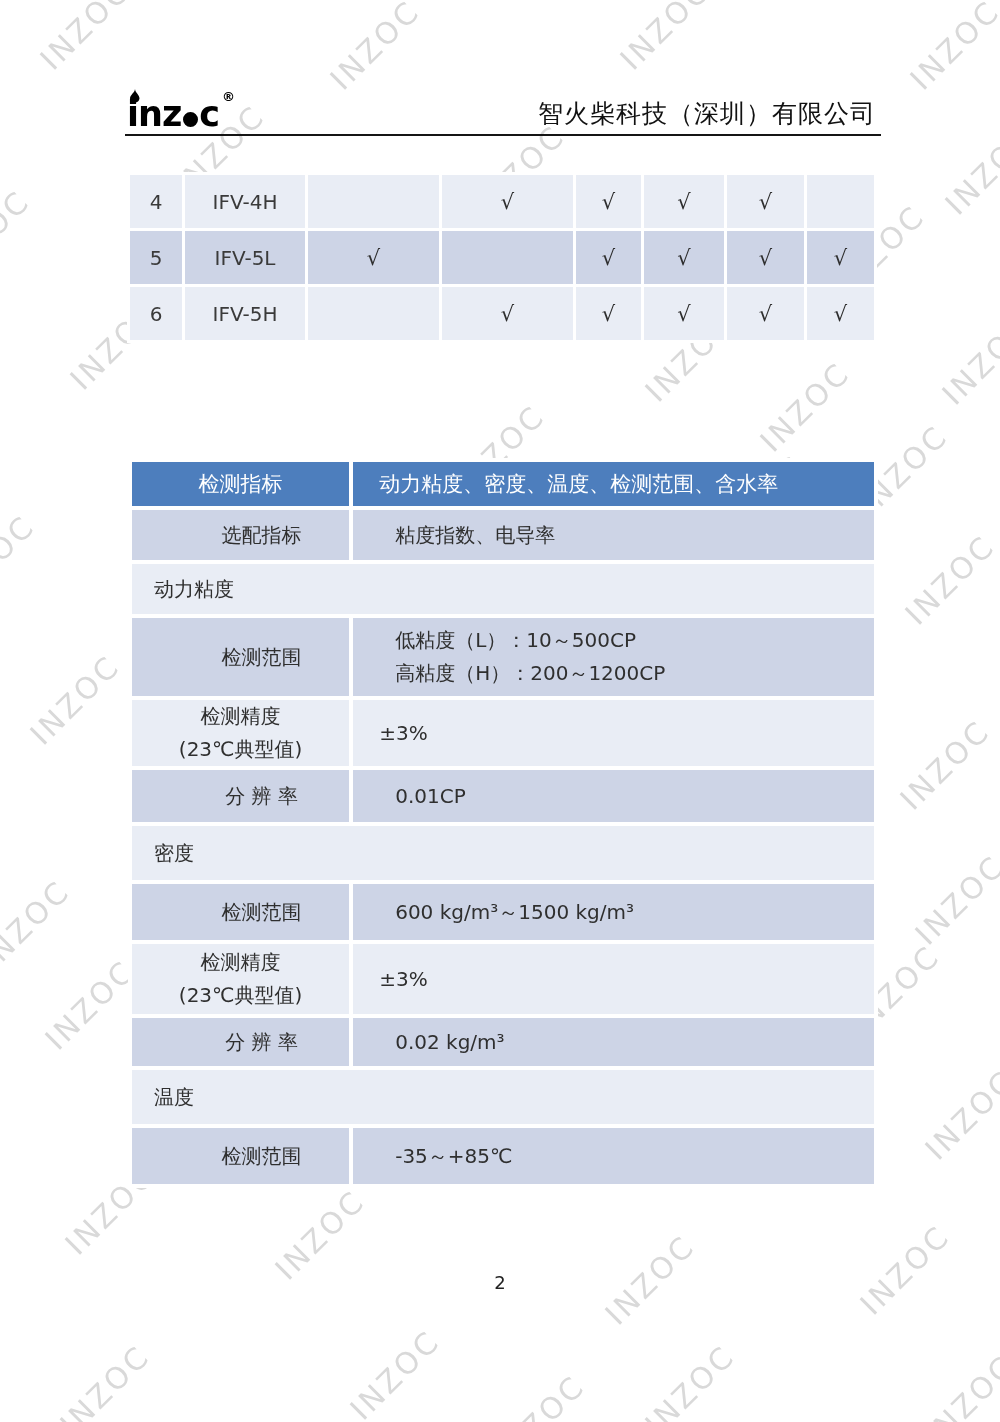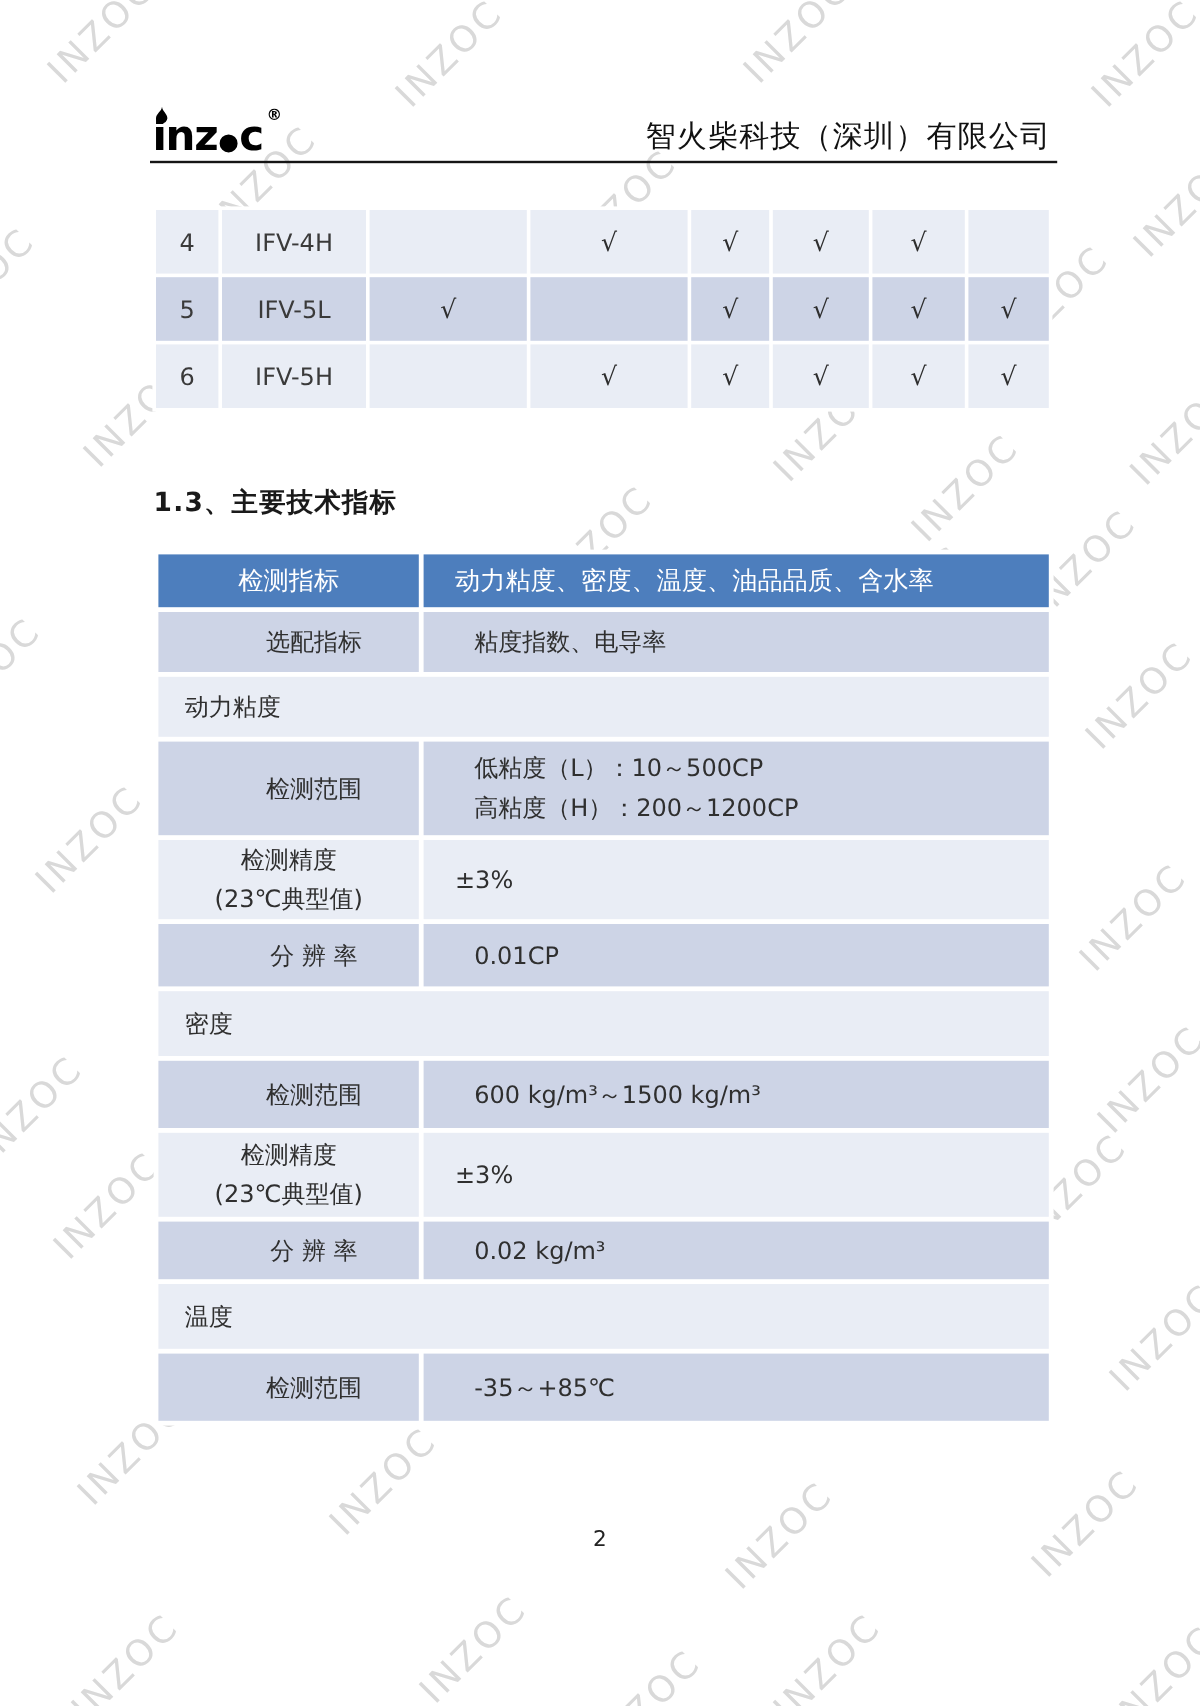--- a/index.html
+++ b/index.html
@@ -181,31 +181,30 @@
         <td class="chk"></td>
         <td class="chk">√</td>
         <td class="chk">√</td>
         <td class="chk">√</td>
         <td class="chk">√</td>
         <td class="chk">√</td>
       </tr>
     </tbody>
       </table>
 
-    <div class="section-heading">1.3、主要技术指标</div>
 
     <table class="spec-table">
       <colgroup>
           <col style="width:216px">
           <col style="width:518px">
         </colgroup>
       <tbody>
           <tr class="hdr" style="height:44px">
         <td class="label">检测指标</td>
-        <td class="value">动力粘度、密度、温度、油品品质、含水率</td>
+        <td class="value">动力粘度、密度、温度、检测范围、含水率</td>
       </tr>
       <tr class="band-a" style="height:50px">
         <td class="label">选配指标</td>
         <td class="value">粘度指数、电导率</td>
       </tr>
       <tr class="section" style="height:50px">
         <td colspan="2">动力粘度</td>
       </tr>
       <tr class="band-a" style="height:78px">
         <td class="label">检测范围</td>

